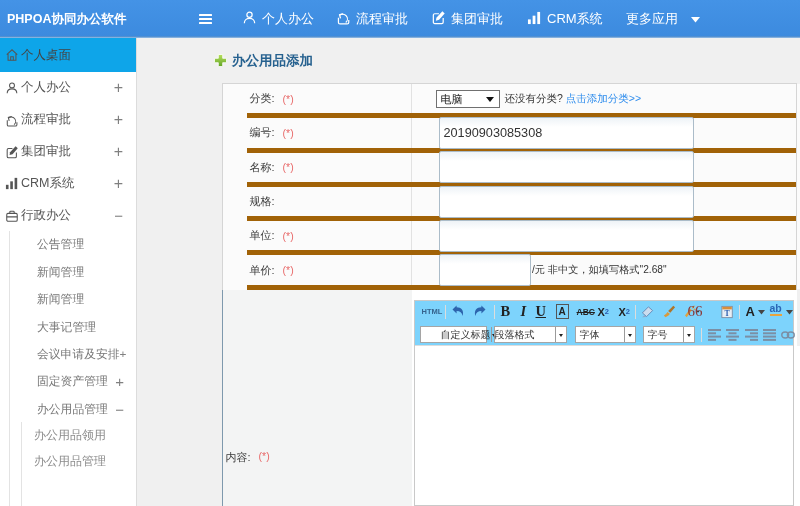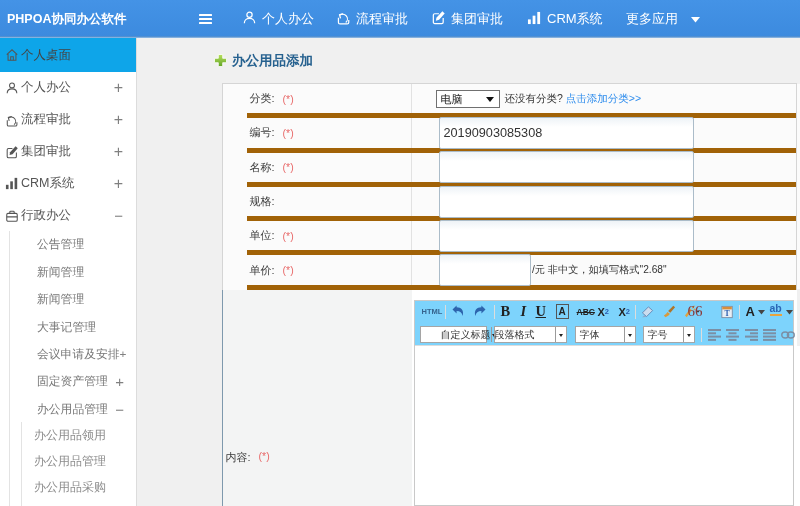--- a/index.html
+++ b/index.html
@@ -161,21 +161,20 @@
   </div>
   <div class="m2">公告管理</div>
   <div class="m2">新闻管理</div>
   <div class="m2">新闻管理</div>
   <div class="m2">大事记管理</div>
   <div class="m2">会议申请及安排<span style="color:#808080">+</span></div>
   <div class="m2">固定资产管理<span class="pm" style="right:12px;font-size:15px">+</span></div>
   <div class="m2">办公用品管理<span class="pm" style="right:12px;font-size:15px">−</span></div>
   <div class="m3">办公用品领用</div>
   <div class="m3">办公用品管理</div>
-  <div class="m3">办公用品采购</div>
   <div class="guide1"></div>
   <div class="guide2"></div>
 </div>
 
 <div class="title">
   <svg width="13" height="13" viewBox="0 0 13 13">
     <path d="M4.3 0.5 h4.4 v3.8 h3.8 v4.4 h-3.8 v3.8 h-4.4 v-3.8 h-3.8 v-4.4 h3.8 z" fill="url(#gg)" stroke="#fff" stroke-width="0.8"></path>
     <defs>
         <linearGradient id="gg" x1="0" y1="0" x2="0" y2="1">
       <stop offset="0" stop-color="#b8e05e"></stop>

